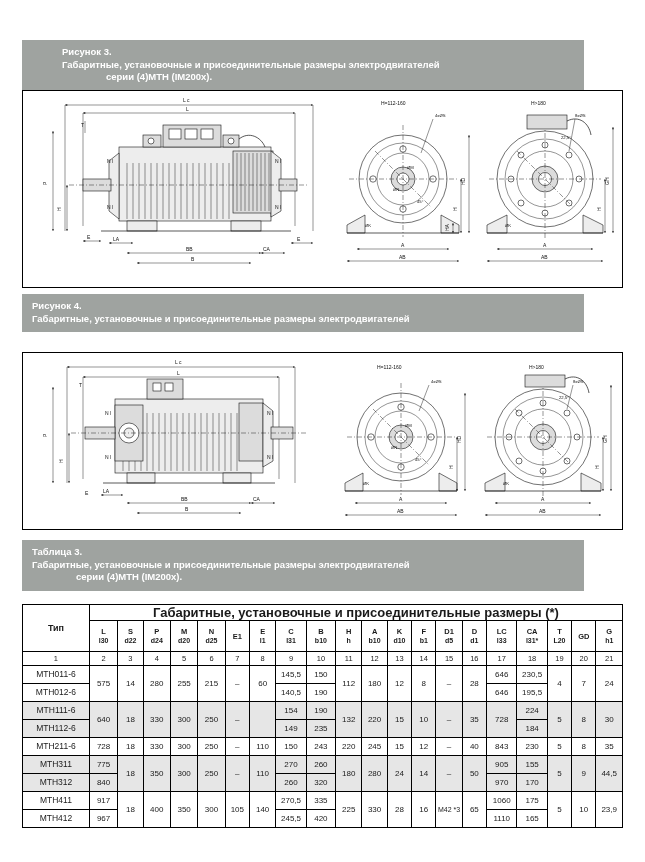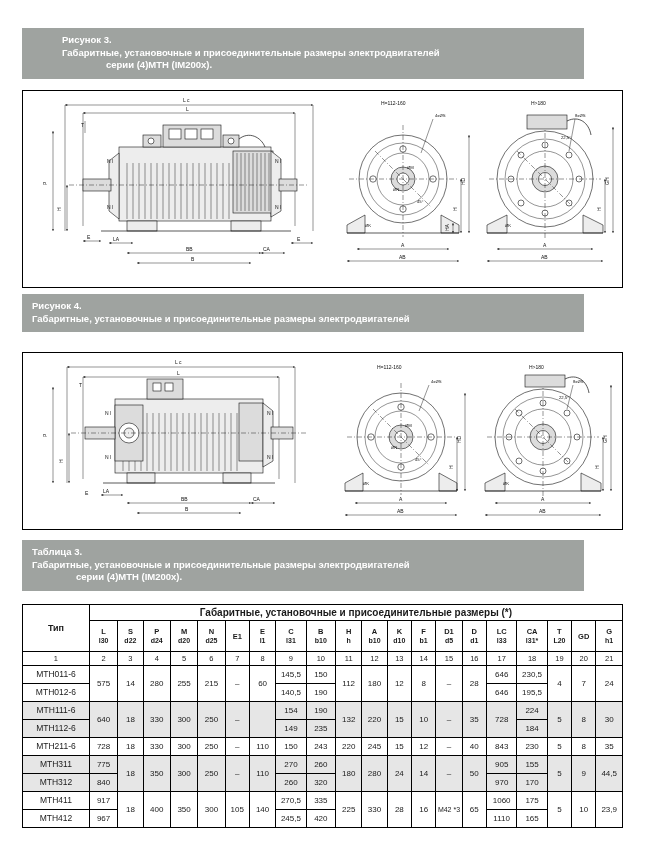--- a/index.html
+++ b/index.html
@@ -49,21 +49,21 @@
     border:1px solid #000;
     text-align:center;
     vertical-align:middle;
     padding:0;
     height:17px;
     line-height:9px;
     font-weight:normal;
   }
   table.spec th.hdr-main{
     font-weight:bold;
-    font-size:10px;
+    font-size:13px;
     height:15px;
   }
   table.spec th.hdr-type{
     font-weight:bold;
     font-size:9px;
     margin-top:8px;
   }
   table.spec th.col{
     font-weight:bold;
     font-size:7.5px;
@@ -77,21 +77,21 @@
     margin-left:36px;
   }
   .sub{font-size:7px;}
   .shade{background:#e6e6e6;}
 </style>
 </head>
 <body>
 
 <div class="page">
 
-  <div class="caption" style="top:28px;padding-left:40px;">
+  <div class="caption" style="top:40px;padding-left:40px;">
     <span class="t1">Рисунок 3.</span>
     <span class="t2">Габаритные, установочные и присоединительные размеры электродвигателей</span>
     <span class="t3">серии (4)МТН (IM200х).</span>
   </div>
 
   <div class="figbox" style="left:22px;top:90px;width:601px;height:198px;">
     <svg class="fig-svg" width="599" height="196" viewBox="0 0 599 196" xmlns="http://www.w3.org/2000/svg">
       <defs>
         <style>
           .ln{stroke:#111;stroke-width:.7;fill:none}

